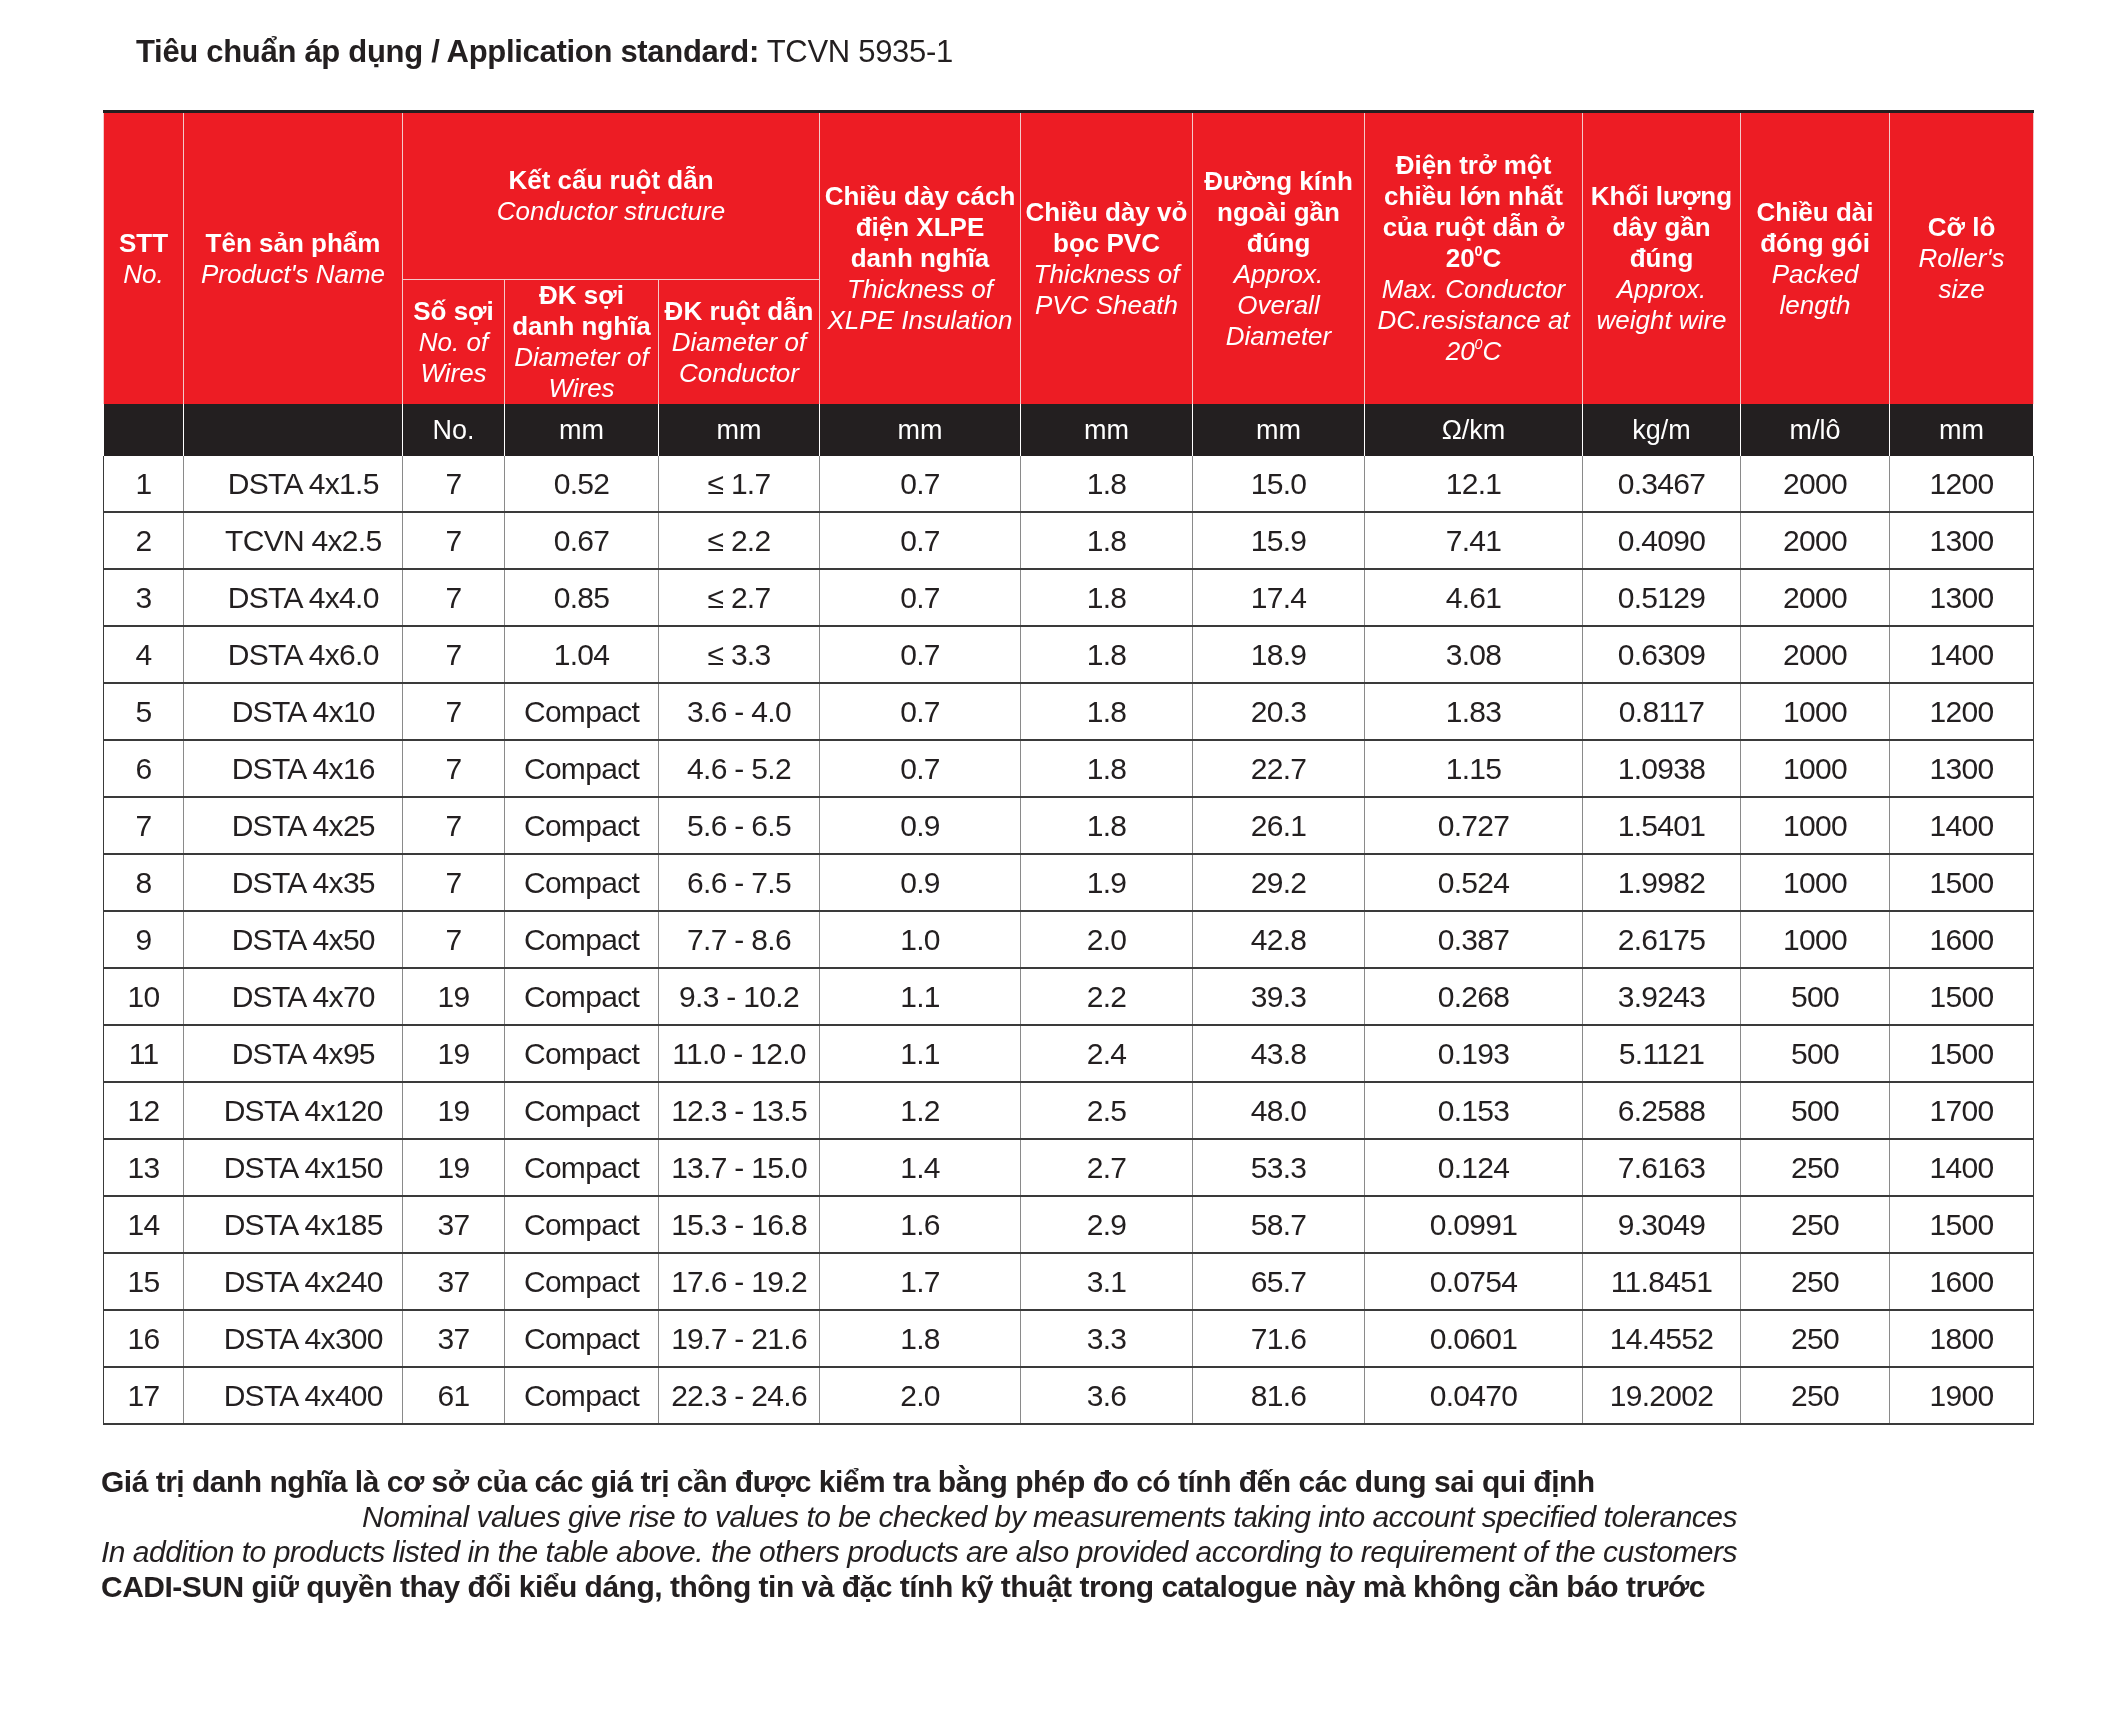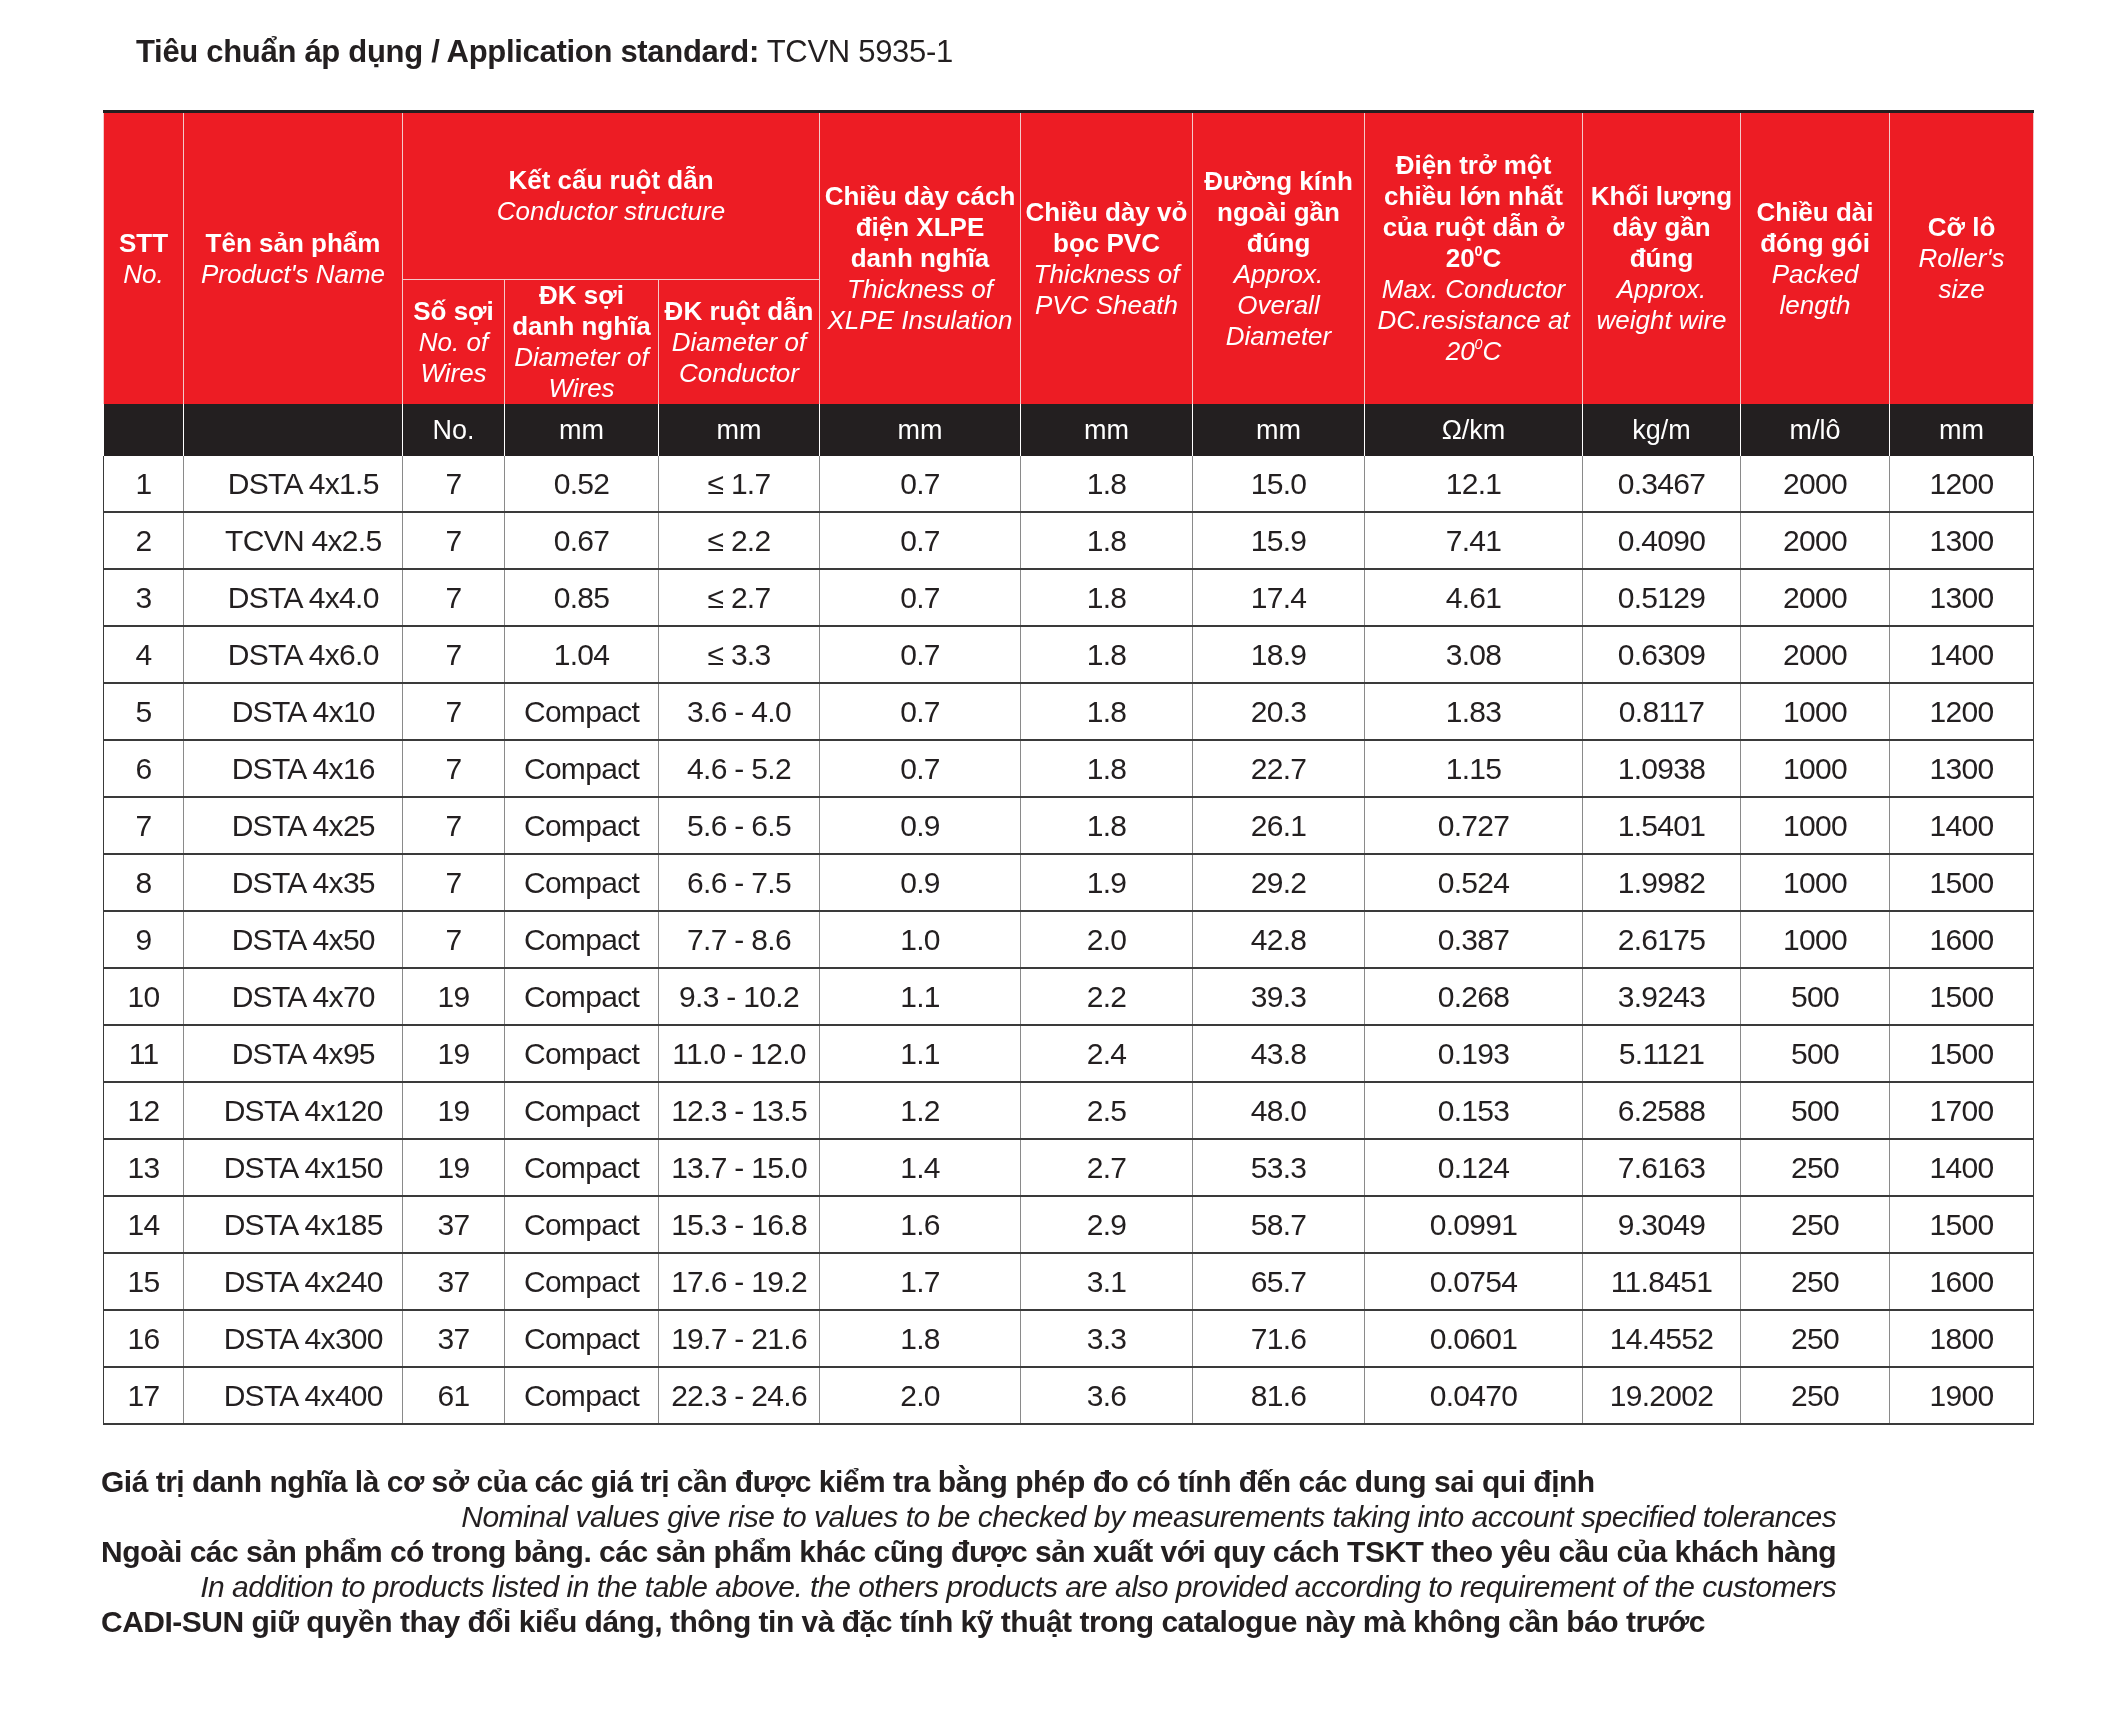--- a/index.html
+++ b/index.html
@@ -364,17 +364,16 @@
         <td>19.2002</td>
         <td>250</td>
         <td>1900</td>
       </tr>
     </tbody>
 </table>
 
 <div class="notes" id="notes">
     <span class="b">Giá trị danh nghĩa là cơ sở của các giá trị cần được kiểm tra bằng phép đo có tính đến các dung sai qui định</span>
     <span class="i">Nominal values give rise to values to be checked by measurements taking into account specified tolerances</span>
-    <span class="b">Ngoài các sản phẩm có trong bảng. các sản phẩm khác cũng được sản xuất với quy cách TSKT theo yêu cầu của khách hàng</span>
     <span class="i">In addition to products listed in the table above. the others products are also provided according to requirement of the customers</span>
     <span class="b">CADI-SUN giữ quyền thay đổi kiểu dáng, thông tin và đặc tính kỹ thuật trong catalogue này mà không cần báo trước</span>
   </div>
 
 
 </body></html>

